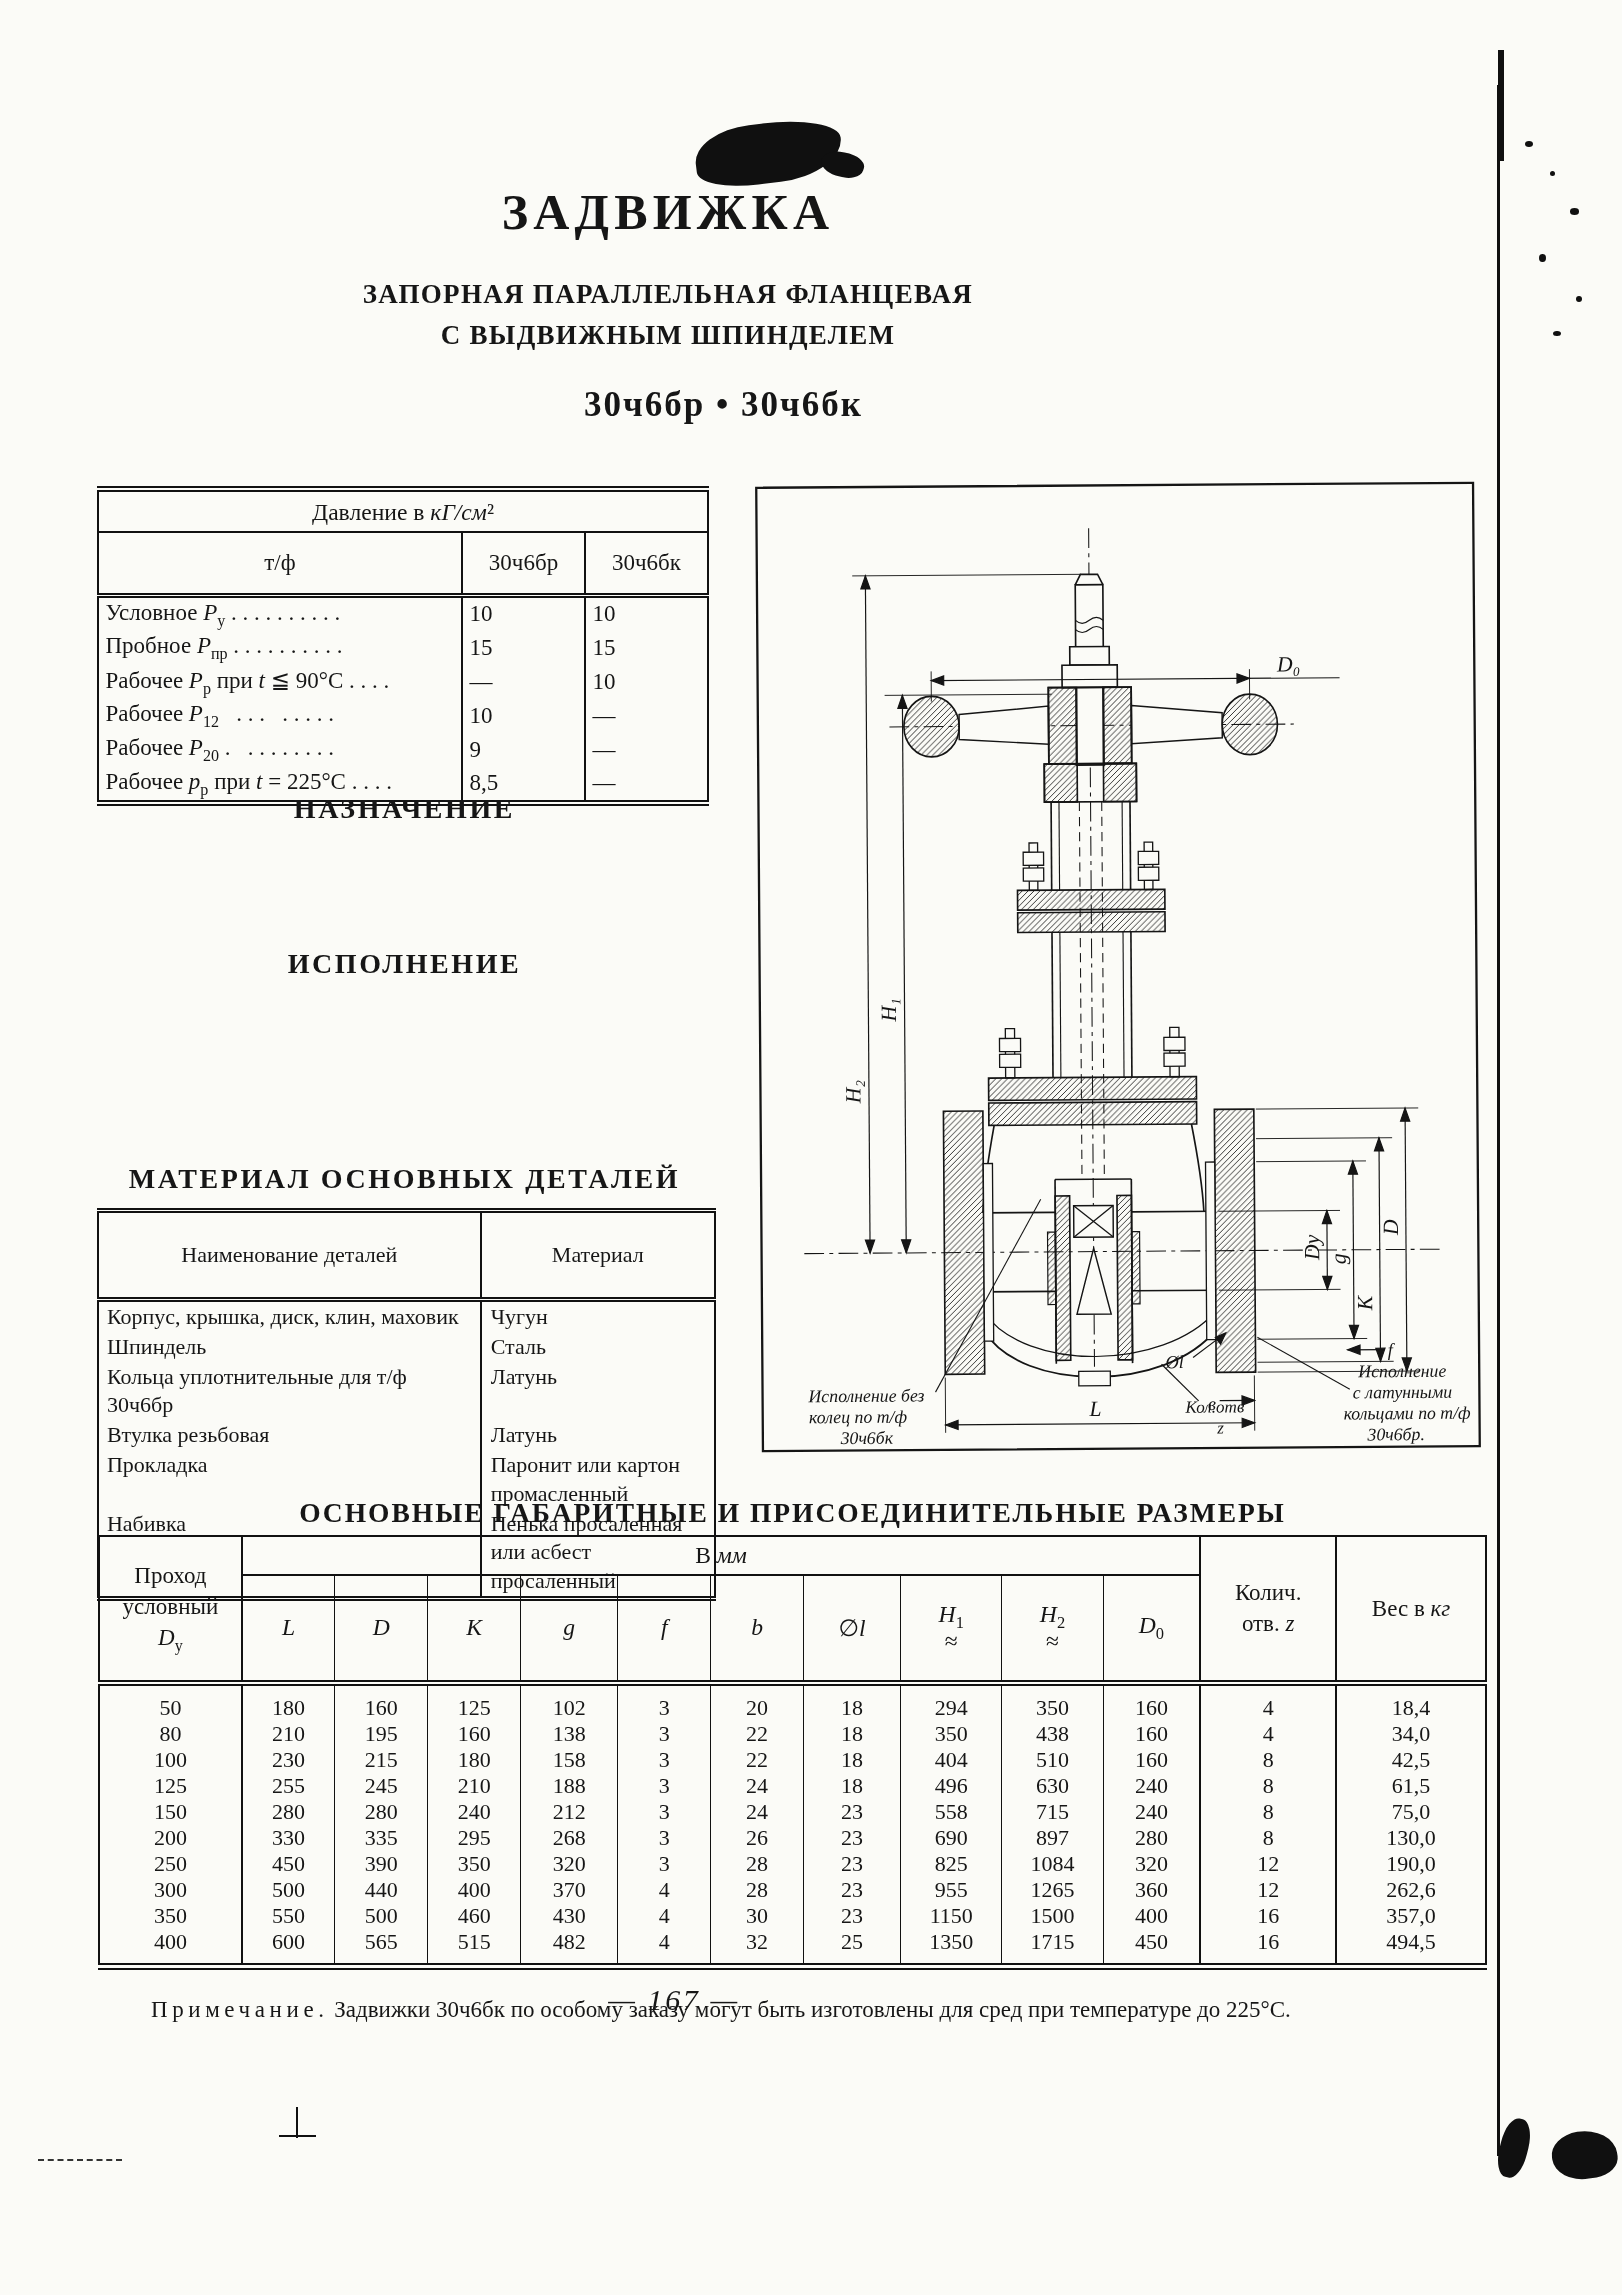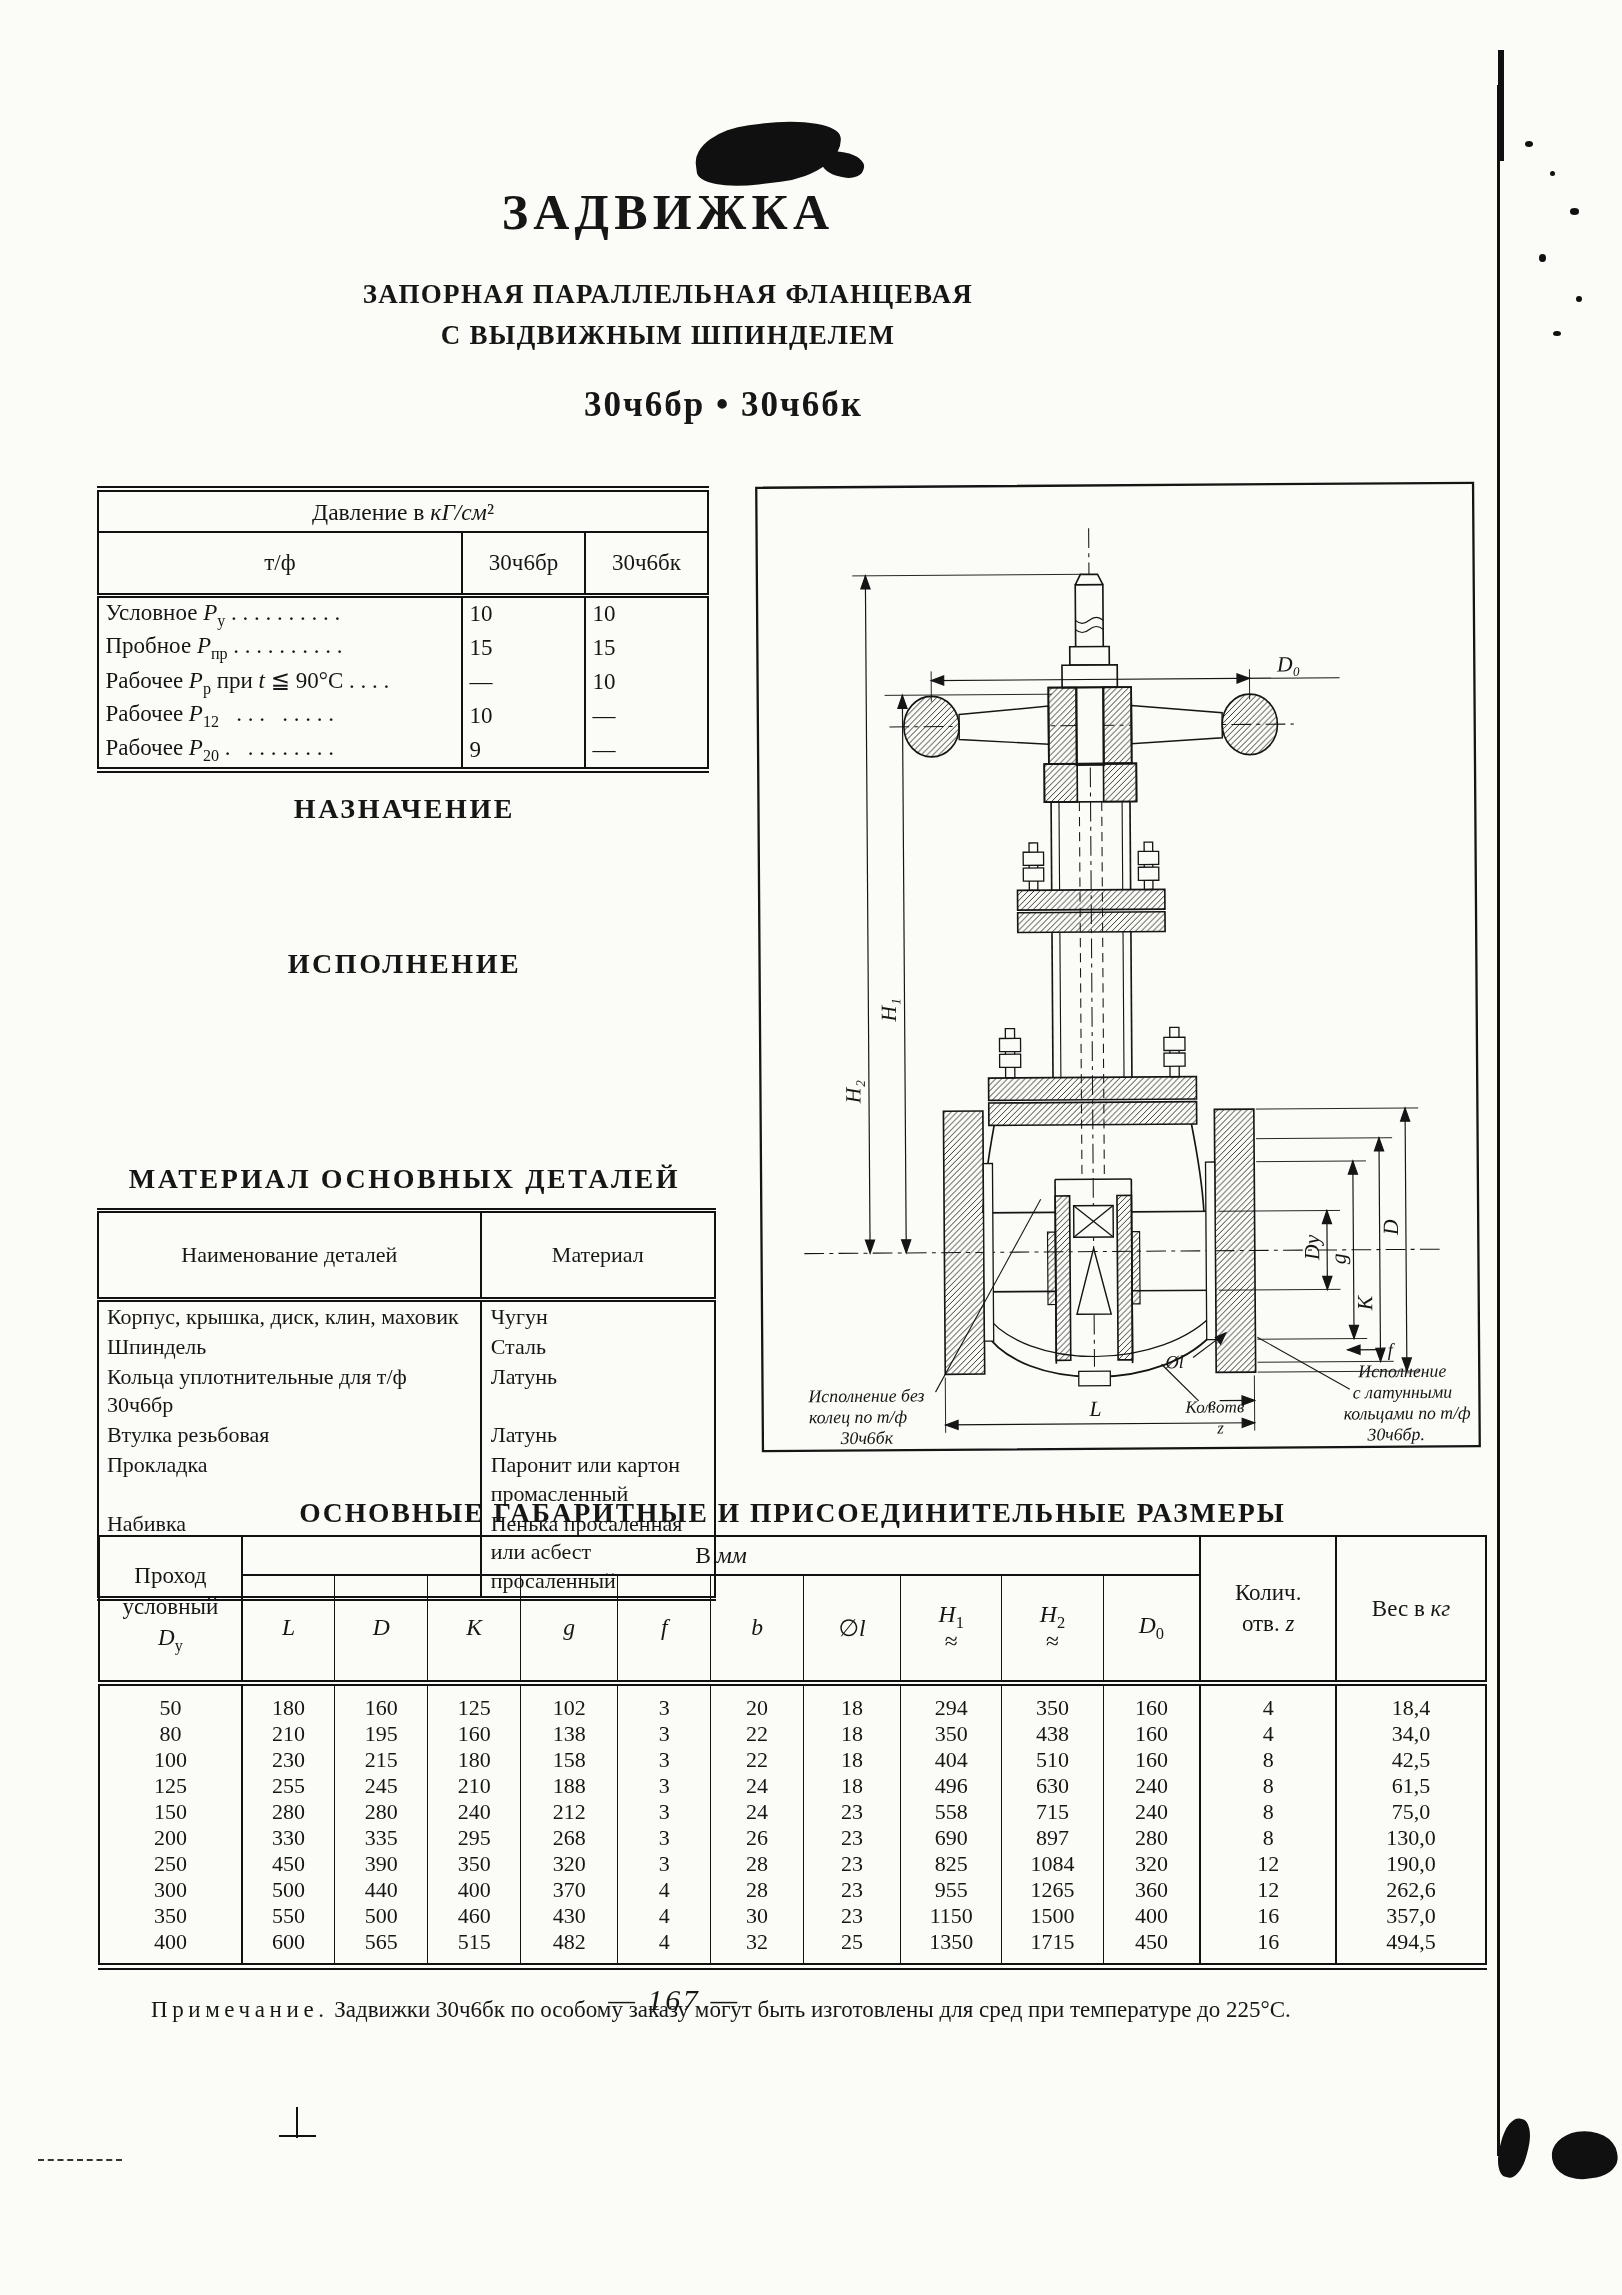--- a/index.html
+++ b/index.html
@@ -110,20 +110,25 @@
         <td class="vl val">10</td>
       </tr>
         <tr>
         <td class="lbl">Рабочее <i>P</i><sub>12</sub>&nbsp;&nbsp; . . .&nbsp;&nbsp; . . . . .</td>
         <td class="vl val">10</td>
         <td class="vl val">—</td>
       </tr>
         <tr>
         <td class="lbl">Рабочее <i>P</i><sub>20</sub> .&nbsp;&nbsp; . . . . . . . .</td>
         <td class="vl val">9</td>
+        <td class="vl val">—</td>
+      </tr>
+        <tr>
+        <td class="lbl">Рабочее <i>p</i><sub>р</sub> при <i>t</i> = 225°С . . . .</td>
+        <td class="vl val">8,5</td>
         <td class="vl val">—</td>
       </tr>
       </tbody>
   </table>
 
   <div class="shead" style="top:793px">НАЗНАЧЕНИЕ</div>
   <div class="para" style="top:836px">
 
   <p></p>
       <p></p>

